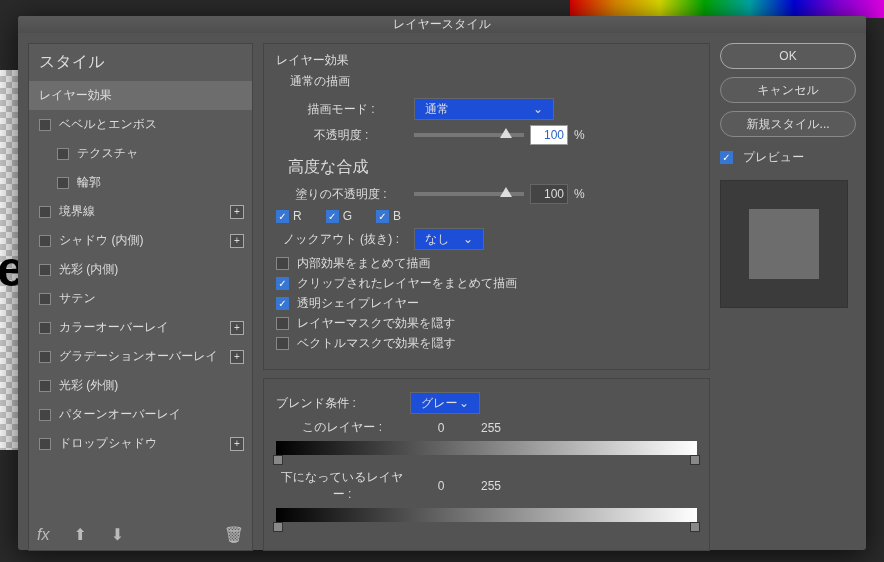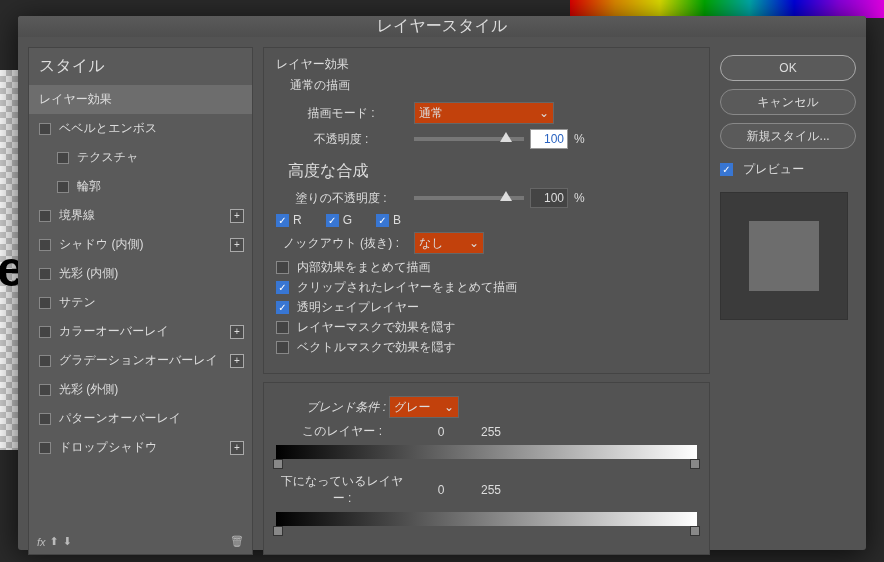--- a/index.html
+++ b/index.html
@@ -1,55 +1,55 @@
 <!DOCTYPE html>
 <html><head>
 <meta charset="utf-8">
 <style>
 * { box-sizing: border-box; margin: 0; padding: 0; font-family: "Hiragino Kaku Gothic ProN", "Yu Gothic", sans-serif; }
 body { background: #2a2a2a; width: 884px; height: 562px; overflow: hidden; position: relative; }
 .bgstrip { position: absolute; top: 0; left: 570px; right: 0; height: 18px; background: linear-gradient(90deg,#d00,#d80,#dd0,#0a0,#0aa,#00d,#80d,#d0d); }
 .checker { position: absolute; left: 0; top: 70px; width: 20px; height: 380px; background: repeating-conic-gradient(#ccc 0 25%, #fff 0 50%) 0 0/12px 12px; }
 .letter { position: absolute; left: -3px; top: 240px; font-size: 50px; font-weight: 700; color: #000; }
 .dialog { position: absolute; left: 18px; top: 16px; width: 848px; height: 534px; background: #535353; border-radius: 3px; box-shadow: 0 5px 30px rgba(0,0,0,0.7); display: flex; flex-direction: column; }
-.titlebar { height: 26px; background: linear-gradient(#5a5a5a,#4e4e4e); display: flex; align-items: center; justify-content: center; color: #ddd; font-size: 16px; border-radius: 3px 3px 0 0; font-family: Liberation Serif, serif; }
+.titlebar { height: 26px; background: linear-gradient(#5a5a5a,#4e4e4e); display: flex; align-items: center; justify-content: center; color: #ddd; font-size: 12px; border-radius: 3px 3px 0 0; font-family: Liberation Serif, serif; }
 .body { flex: 1; display: flex; padding: 10px; gap: 10px; }
 .sidebar { width: 225px; background: #5a5a5a; border: 1px solid #444; display: flex; flex-direction: column; }
 .side-header { padding: 8px 10px; color: #ddd; font-size: 16px; }
 .side-item { display: flex; align-items: center; padding: 6px 10px; color: #ddd; font-size: 12px; cursor: pointer; position: relative; }
 .side-item.selected { background: #6d6d6d; }
 .side-item.indent { padding-left: 28px; }
 .side-item .cb { width: 12px; height: 12px; border: 1px solid #888; background: #444; margin-right: 8px; }
 .side-item .plus { position: absolute; right: 8px; width: 14px; height: 14px; border: 1px solid #aaa; background: #4b4b4b; display: flex; align-items: center; justify-content: center; font-size: 10px; color: #ddd; }
-.side-footer { margin-top: auto; display: flex; align-items: center; padding: 6px 8px; color: #bbb; font-size: 11px; gap: 4px; }
+.side-footer { margin-top: auto; display: flex; align-items: center; padding: 6px 8px; color: #bbb; font-size: 16px; gap: 24px; }
 .side-footer .trash { margin-left: auto; }
 .mid { flex: 1; display: flex; flex-direction: column; gap: 8px; }
 .panel { border: 1px solid #444; padding: 8px 12px 14px; background: #535353; }
 .panel-title { color: #ddd; font-size: 12px; margin-bottom: 4px; }
 .sub-title { color: #ddd; font-size: 12px; margin-left: 14px; margin-bottom: 8px; }
 .row { display: flex; align-items: center; margin: 5px 0; font-size: 12px; color: #ddd; }
 .row .label { text-align: center; width: 130px; margin-right: 8px; }
-.row .label-s { text-align: right; width: 110px; margin-right: 3px; font-style: italic; }
-.select { background: #c2410c; border: 1px solid #666; color: #ddd; padding: 2px 4px; font-size: 12px; width: 140px; height: 22px; display: inline-flex; align-items: center; justify-content: space-between; }
+.row .label-s { text-align: left; width: 110px; margin-right: 24px; }
+.select { background: #1d4ed8; border: 1px solid #666; color: #ddd; padding: 2px 10px; font-size: 12px; width: 140px; height: 22px; display: inline-flex; align-items: center; justify-content: space-between; }
 .select.small { width: 70px; }
 .slider { flex: 1; max-width: 110px; height: 4px; background: #777; position: relative; margin-right: 6px; }
 .slider .thumb { position: absolute; right: 12px; top: -5px; width: 0; height: 0; border-left: 6px solid transparent; border-right: 6px solid transparent; border-bottom: 10px solid #ddd; }
 .num-input { width: 38px; height: 20px; background: #fff; color: #2a63c0; border: 1px solid #999; font-size: 12px; text-align: right; padding-right: 3px; }
 .num-plain { width: 38px; height: 20px; background: #444; color: #ddd; border: 1px solid #666; font-size: 12px; text-align: right; padding-right: 3px; display: inline-flex; align-items: center; justify-content: flex-end; }
 .pct { margin-left: 6px; }
 .chk { width: 13px; height: 13px; border: 1px solid #888; background: #444; display: inline-flex; align-items: center; justify-content: center; margin-right: 4px; vertical-align: middle; }
 .chk.on { background: #3876d3; border-color: #3876d3; color: #fff; font-size: 10px; }
 .adv-checks { }
 .adv-checks .row { margin: 3px 0; }
 .fieldset-title { color: #ddd; font-size: 16px; margin: 2px 0 6px 12px; }
 .gradient-bar { height: 14px; background: linear-gradient(90deg,#000,#fff); position: relative; margin: 3px 0 14px; }
 .gradient-bar .handle-bot { position: absolute; bottom: -10px; width: 10px; height: 10px; background: #888; border: 1px solid #333; }
 .right { width: 136px; display: flex; flex-direction: column; gap: 8px; align-items: stretch; }
 .btn { background: #5a5a5a; border: 1px solid #888; color: #ddd; font-size: 12px; height: 26px; border-radius: 13px; cursor: pointer; }
-.btn.primary { border-color: #aaa; margin-top: 8px; }
+.btn.primary { border-color: #aaa; }
 .preview-row { display: flex; align-items: center; gap: 6px; color: #ddd; font-size: 12px; margin-top: 4px; }
 .preview-box { margin-top: 6px; width: 128px; height: 128px; background: #3b3b3b; border: 1px solid #333; display: flex; align-items: center; justify-content: center; }
 .preview-inner { width: 70px; height: 70px; background: #6d6d6d; }
 .blend-section .row .label { width: 132px; }
 </style>
 </head>
 <body>
 
 <div class="bgstrip"></div>
 <div class="checker"></div>

